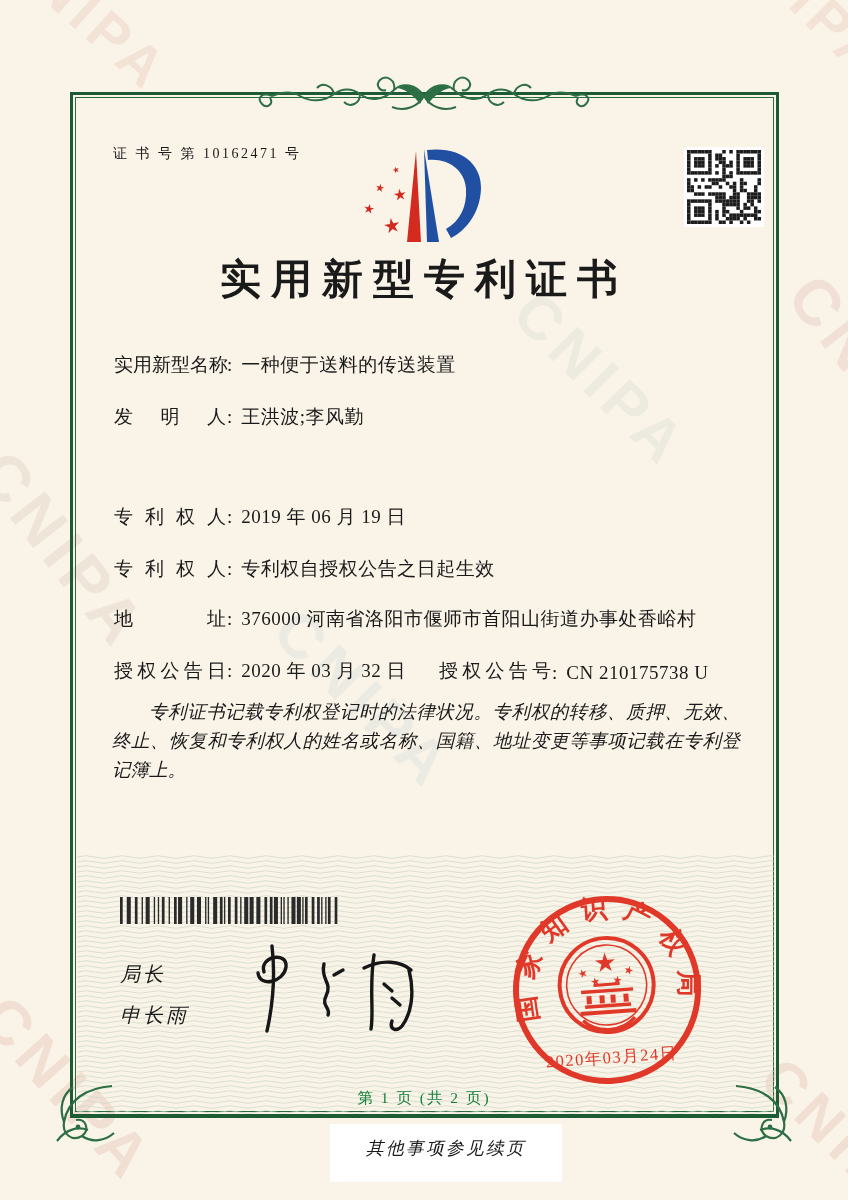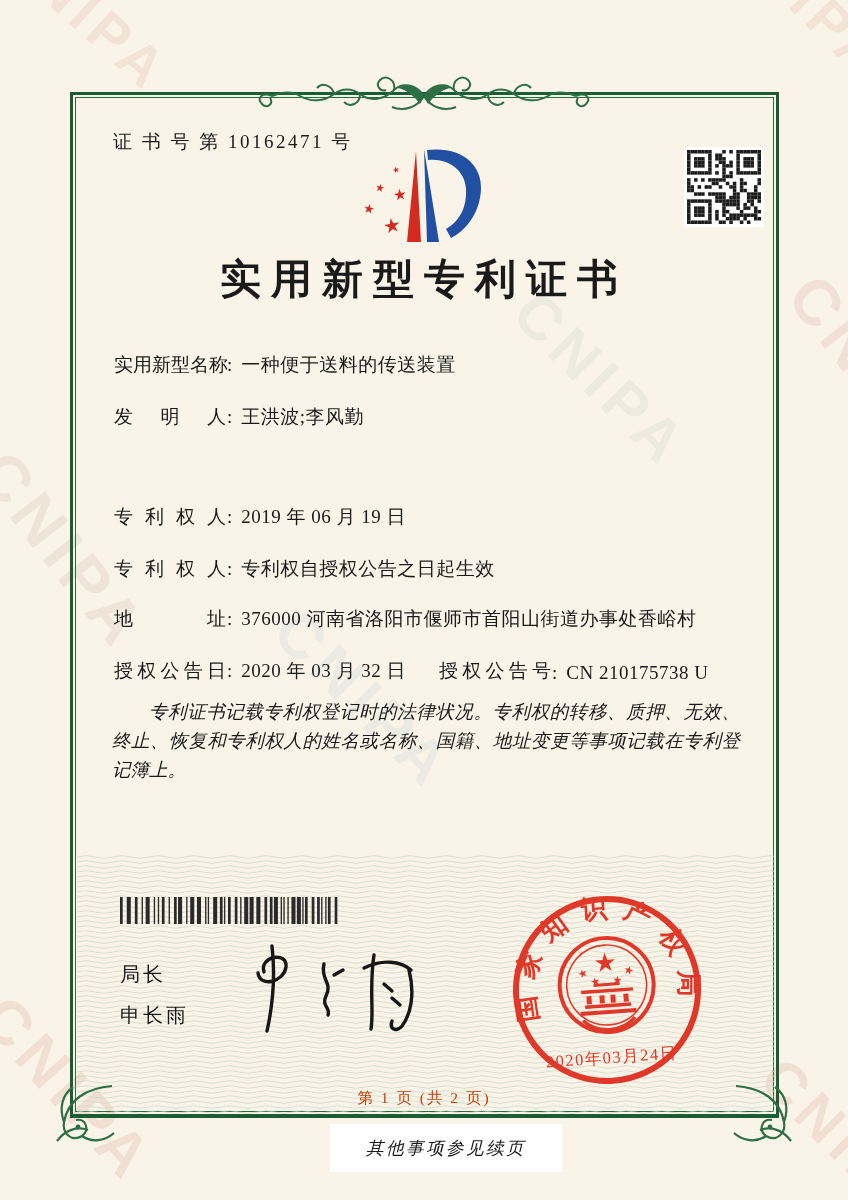--- a/index.html
+++ b/index.html
@@ -18,45 +18,45 @@
   
   .frame {
     position:absolute; left:70px; top:92px; width:709px; height:1026px;
     border:3px solid #1c5b33; border-bottom-width:4px; z-index:1;
   }
   .frame-inner { position:absolute; inset:2px; border:1px solid #2a6b40; }
   .guilloche { position:absolute; left:4px; top:758px; z-index:0; }
   .ornament { position:absolute; z-index:2; }
   
   .content { position:absolute; inset:0; z-index:3; }
-  .cert-no { position:absolute; left:113px; top:129px; font-size:19px; letter-spacing:2.5px; }
+  .cert-no { position:absolute; left:113px; top:145px; font-size:14px; letter-spacing:2.5px; }
   .logo { position:absolute; left:350px; top:145px; }
   .qr { position:absolute; left:684px; top:147px; width:80px; height:80px; background:#fff; padding:3px; }
   .title {
     position:absolute; left:0; right:0; top:252px; text-align:center;
     font-size:41px; font-weight:bold; letter-spacing:10px;
   }
   .row { position:absolute; left:114px; font-size:19px; white-space:nowrap; }
   .row .lbl { display:inline-block; width:112px; text-align:justify; text-align-last:justify; vertical-align:bottom; }
   .row .colon { display:inline-block; margin:0 9px 0 1px; }
   .row .val { letter-spacing:0.5px; }
   .grant-no { position:absolute; left:325px; top:0; white-space:nowrap; }
   .paras {
     position:absolute; left:112px; top:698px; width:628px;
     font-size:18.5px; line-height:29px; text-align:justify; font-style:italic;
   }
   .paras p { text-indent:2em; }
   .barcode { position:absolute; left:120px; top:897px; }
   .signer { position:absolute; left:120px; top:961px; font-family:"Liberation Sans", sans-serif; font-size:20px; letter-spacing:3px; }
-  .signer div { margin-bottom:14px; }
+  .signer div { margin-bottom:14px;font-style:italic; }
   .signature { position:absolute; left:230px; top:942px; }
   .seal { position:absolute; left:506px; top:893px; }
-  .page-num { position:absolute; left:0; right:0; top:1088px; text-align:center; font-size:15.5px; letter-spacing:2px; color:#c2410c; }
+  .page-num { position:absolute; left:0; right:0; top:1088px; text-align:center; font-size:15.5px; letter-spacing:2px; color:#15803d; }
   .note-box {
-    position:absolute; left:330px; top:1124px; width:232px; height:48px;
+    position:absolute; left:330px; top:1124px; width:232px; height:58px;
     background:#ffffff; text-align:center; line-height:48px;
     font-size:17.5px; font-style:italic; letter-spacing:2.5px; z-index:4;
   }
   svg { display:block; }
 </style>
 </head>
 <body>
 
 <div class="page">
 

